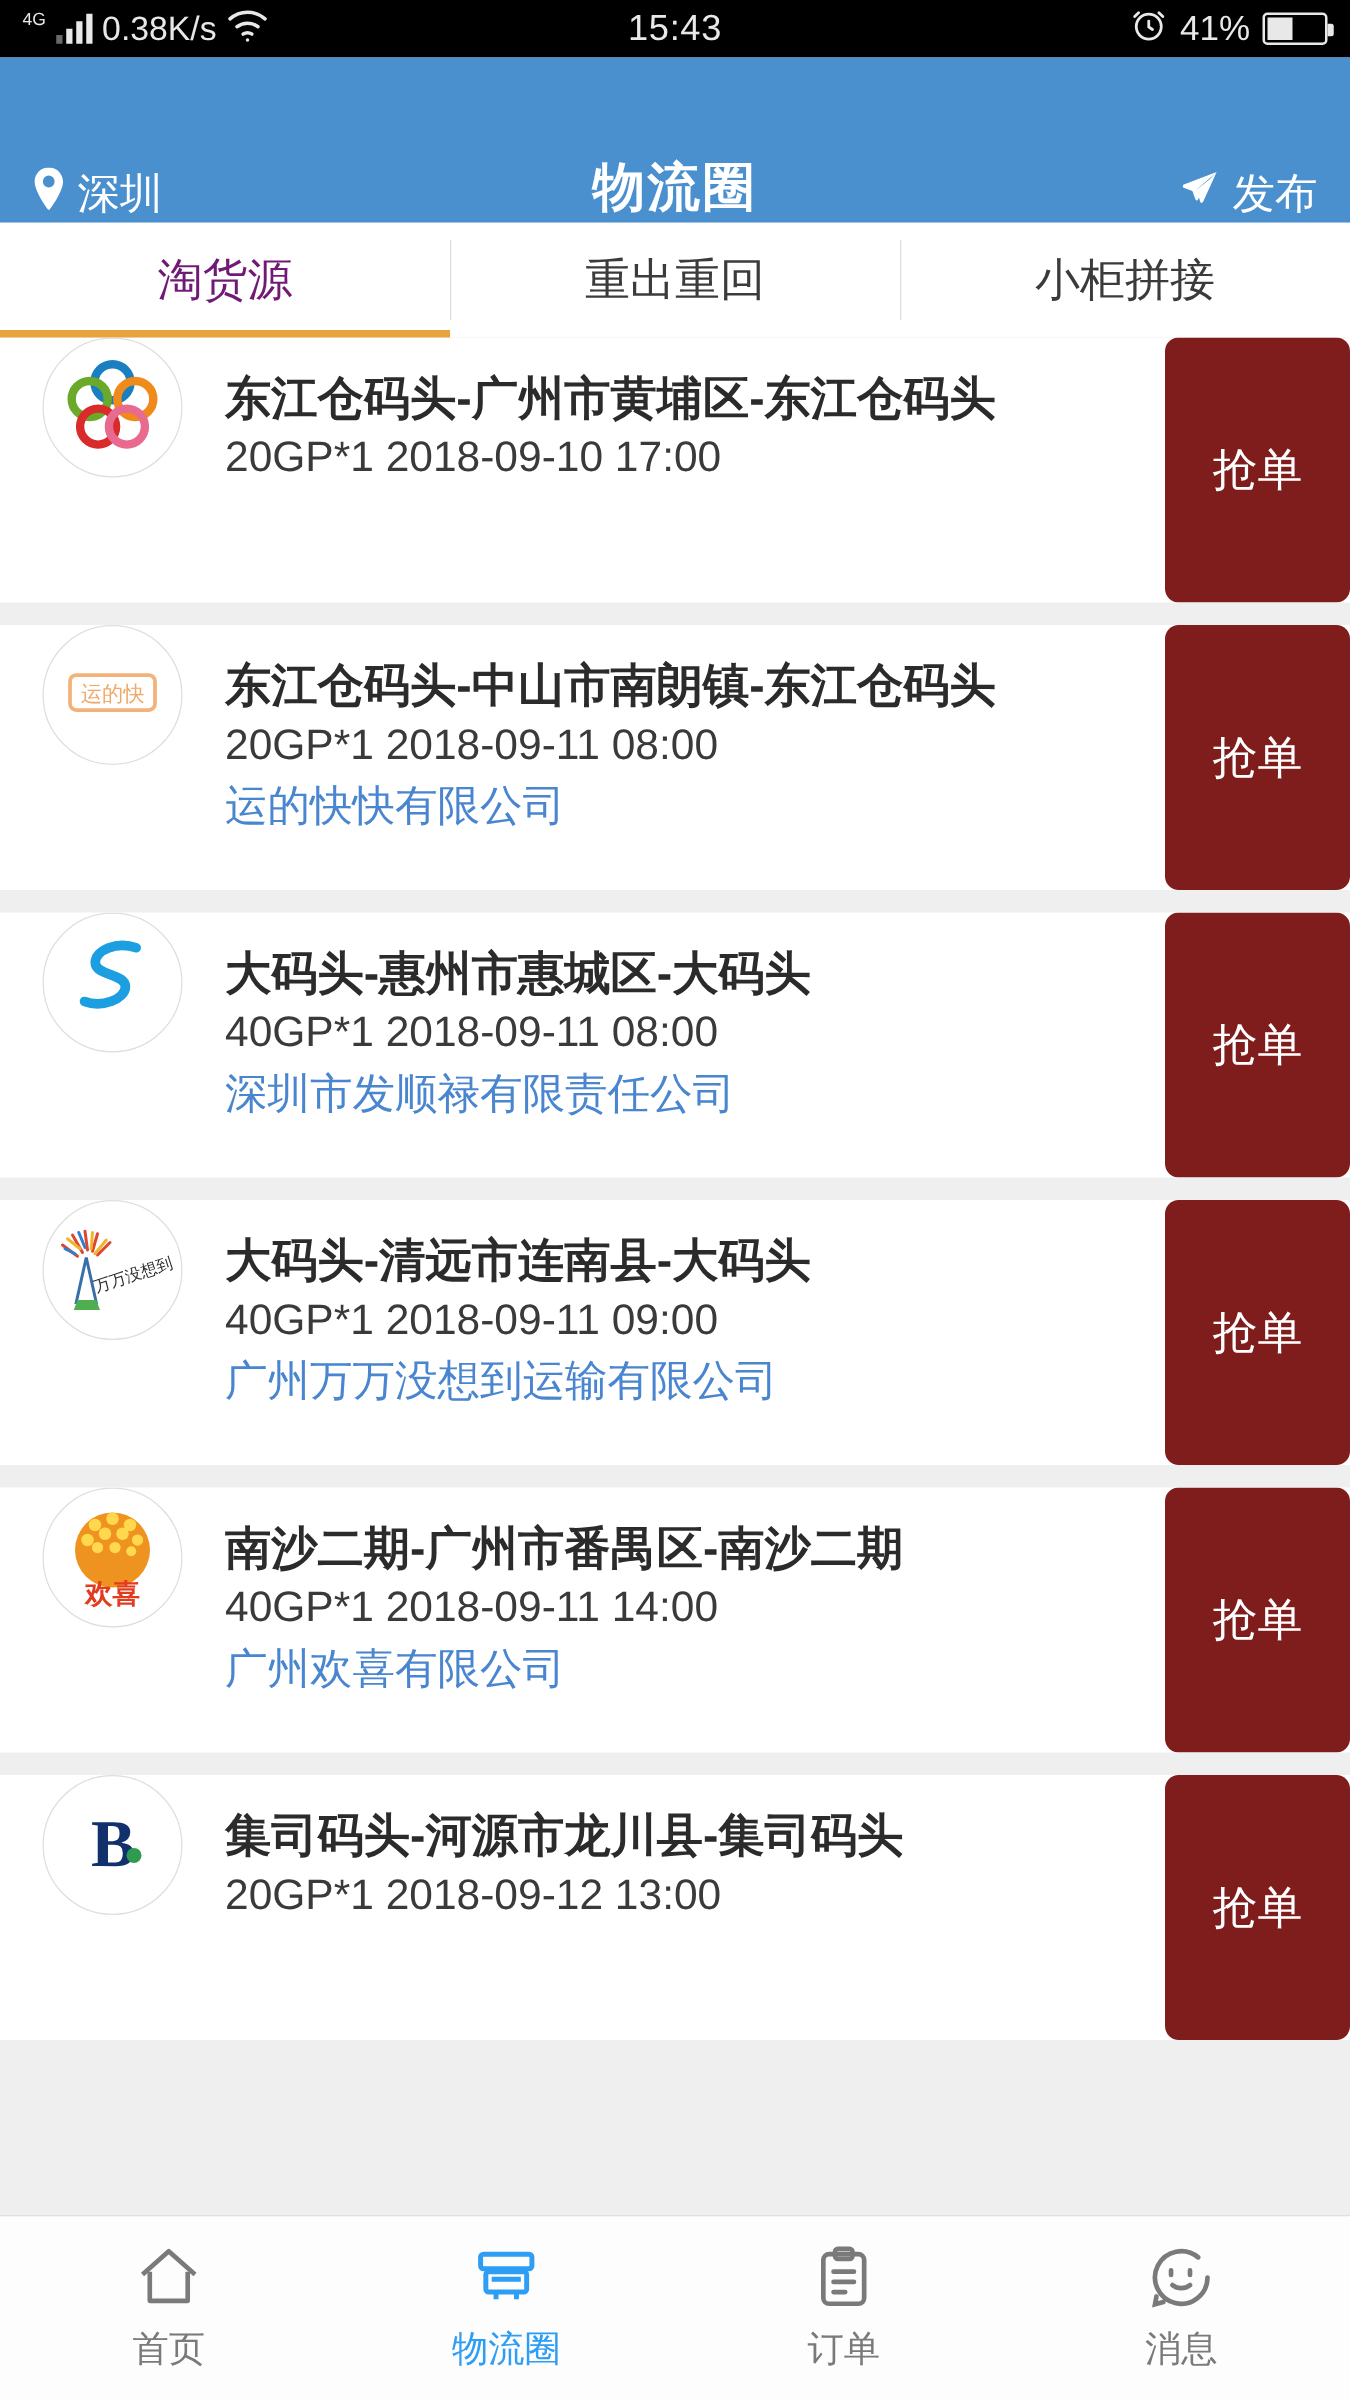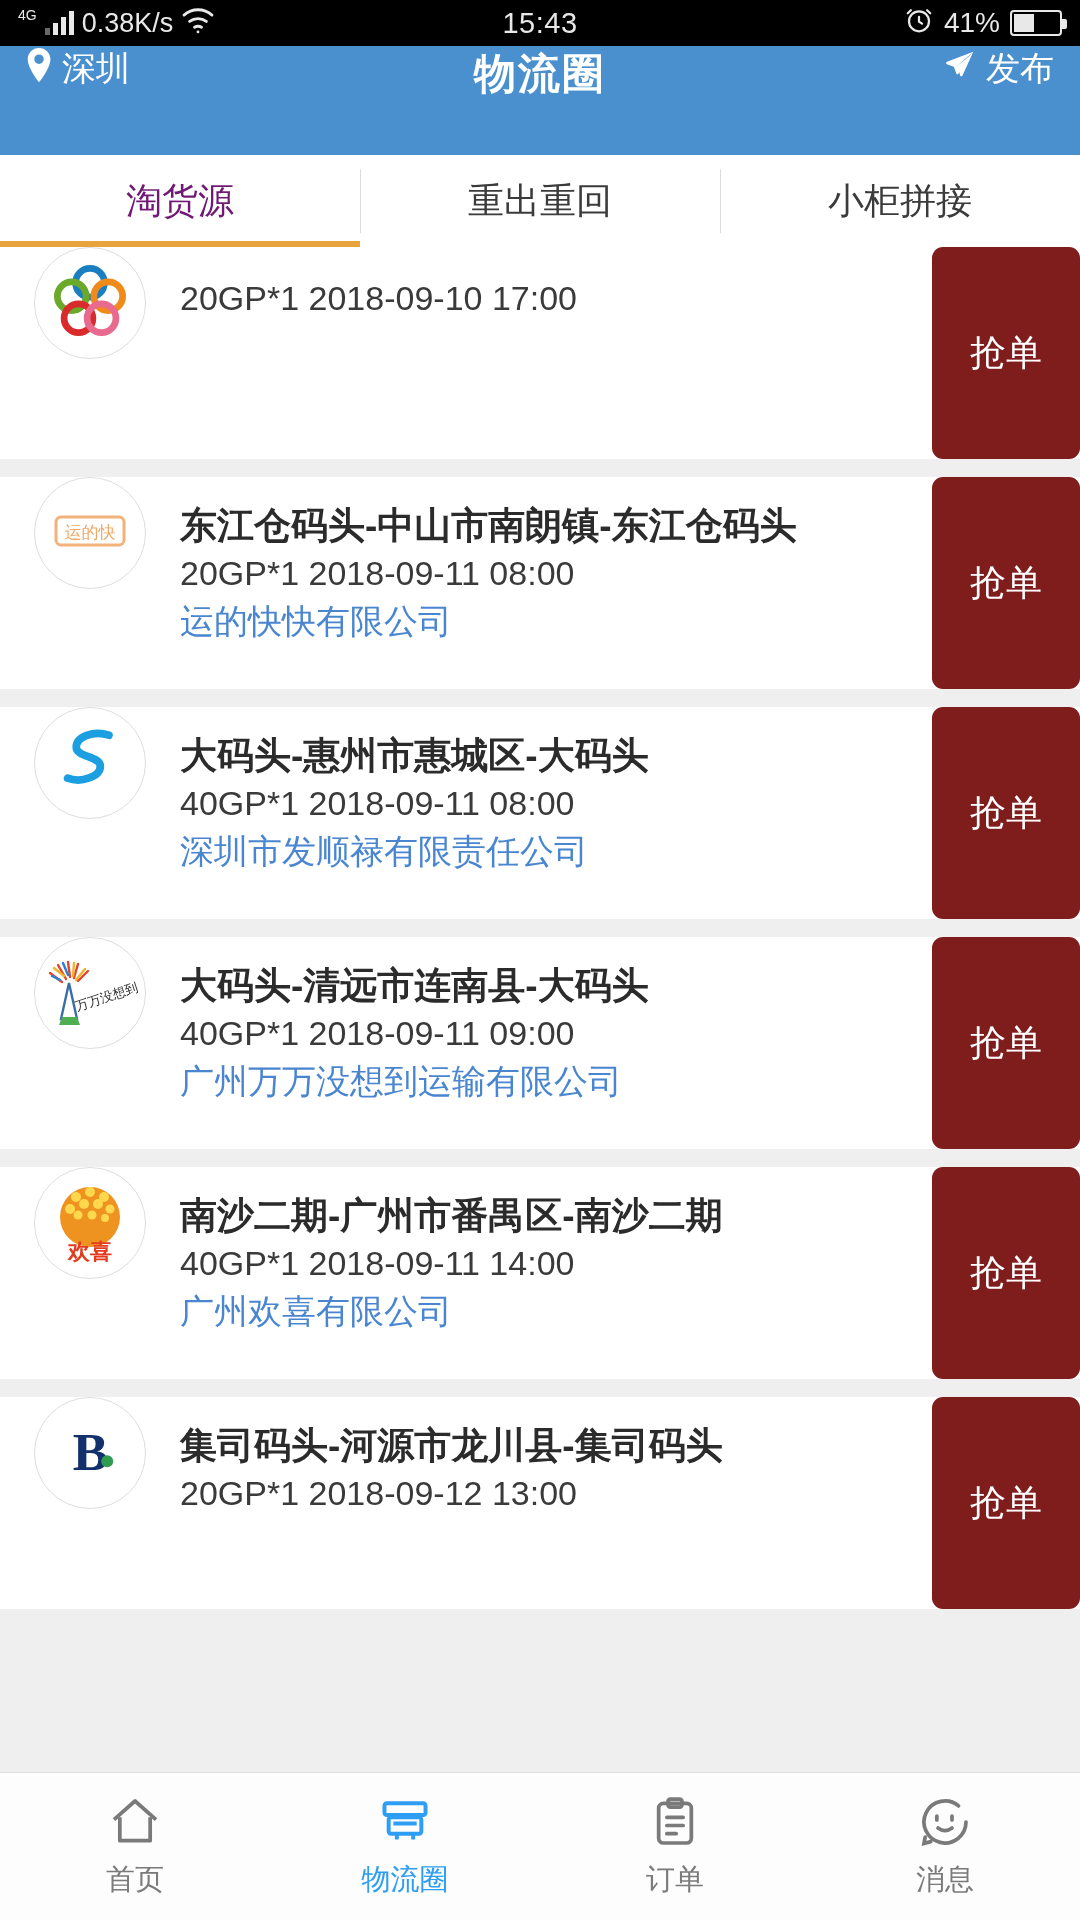--- a/index.html
+++ b/index.html
@@ -34,22 +34,22 @@
     position: relative; display: inline-block;
   }
   .battery-shell::after {
     content: ""; position: absolute; right: -7px; top: 7px;
     width: 5px; height: 10px; background: #e8e8e8; border-radius: 0 2px 2px 0;
   }
   .battery-fill { position: absolute; left: 2px; top: 2px; bottom: 2px; width: 41%; background: #e8e8e8; }
 
   
   .header {
-    height: 109px; background: #4a90cf; color: #fff;
-    display: flex; align-items: flex-start; padding: 0 26px;
+    height: 132px; background: #4a90cf; color: #fff;
+    display: flex; align-items: flex-end; padding: 0 26px;
     position: relative;
   }
   .hdr-loc { display: flex; align-items: center; gap: 10px; font-size: 34px; z-index: 2; }
   .hdr-title {
     position: absolute; left: 0; right: 0; text-align: center;
     font-size: 42px; font-weight: bold; letter-spacing: 2px;
   }
   .hdr-pub { margin-left: auto; display: flex; align-items: center; gap: 8px; font-size: 34px; z-index: 2; }
 
   
@@ -195,20 +195,21 @@
               <circle cx="31" cy="45" r="15" stroke="#6aa92a"></circle>
               <circle cx="69" cy="45" r="15" stroke="#ef8a1b"></circle>
               <circle cx="38" cy="68" r="15" stroke="#d92b2b"></circle>
               <circle cx="62" cy="68" r="15" stroke="#e86a8e"></circle>
             </g>
           </svg>
         </span>
       </div>
     </div>
     <div class="card-body">
+      <div class="card-title">东江仓码头-广州市黄埔区-东江仓码头</div>
       <div class="card-spec">20GP*1  2018-09-10 17:00</div>
     </div>
     <div class="grab-btn">抢单</div>
   </div>
 
   <div class="card">
     <div class="card-avatar">
       <div class="avatar">
         <span>
           <svg width="80" height="44" viewBox="0 0 80 44">

